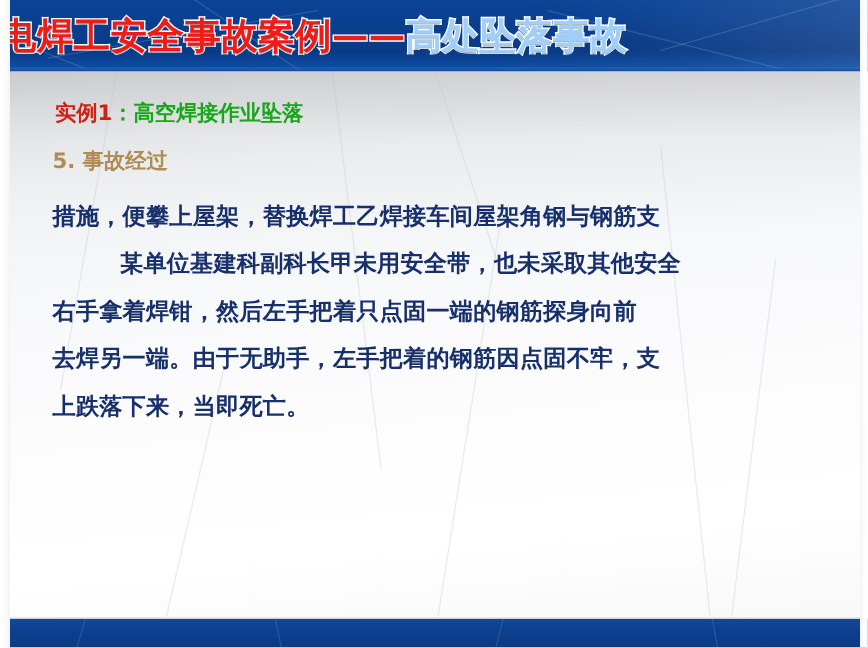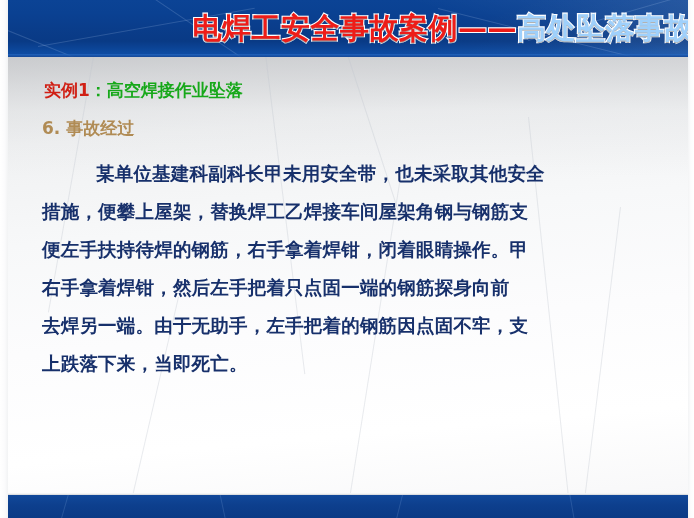--- a/index.html
+++ b/index.html
@@ -79,21 +79,21 @@
     height: 3px;
     background: linear-gradient(180deg, rgba(40,110,200,0.65), rgba(20,70,150,0.9));
   }
 
   .title-wrap {
     position: absolute;
     left: 0; right: 0; top: 0;
     height: 57px;
     display: flex;
     align-items: center;
-    justify-content: flex-end;
+    justify-content: flex-start;
     z-index: 3;
   }
   .slide-title {
     font-size: 29px;
     font-weight: 700;
     letter-spacing: 0.5px;
     white-space: nowrap;
     line-height: 1;
   }
   .title-red {
@@ -249,26 +249,25 @@
   </div>
 
   <div class="title-wrap">
     <div class="slide-title"><span class="title-red">电焊工安全事故案例</span><span class="title-dash">——</span><span class="title-blue">高处坠落事故</span></div>
   </div>
 
   <div class="body-area">
 
     <div class="line-example"><span class="ex-red">实例1</span><span class="ex-green">：高空焊接作业坠落</span></div>
 
-    <div class="line-section">6. 事故经过</div>
+    <div class="line-section">5. 事故经过</div>
 
     <div class="para">
+      <span class="ln-row">措施，便攀上屋架，替换焊工乙焊接车间屋架角钢与钢筋支</span>
       <span class="ln-row"><span class="ind"></span><span>某单位基建科副科长甲未用安全带，也未采取其他安全</span></span>
-      <span class="ln-row">措施，便攀上屋架，替换焊工乙焊接车间屋架角钢与钢筋支</span>
-      <span class="ln-row">便左手扶持待焊的钢筋，右手拿着焊钳，闭着眼睛操作。甲</span>
       <span class="ln-row">右手拿着焊钳，然后左手把着只点固一端的钢筋探身向前</span>
       <span class="ln-row">去焊另一端。由于无助手，左手把着的钢筋因点固不牢，支</span>
       <span class="ln-row">上跌落下来，当即死亡。</span>
     </div>
 
   </div>
 
   <div class="footer-sep"></div>
   <div class="footer-bar">
     <div class="fln f1"></div>

